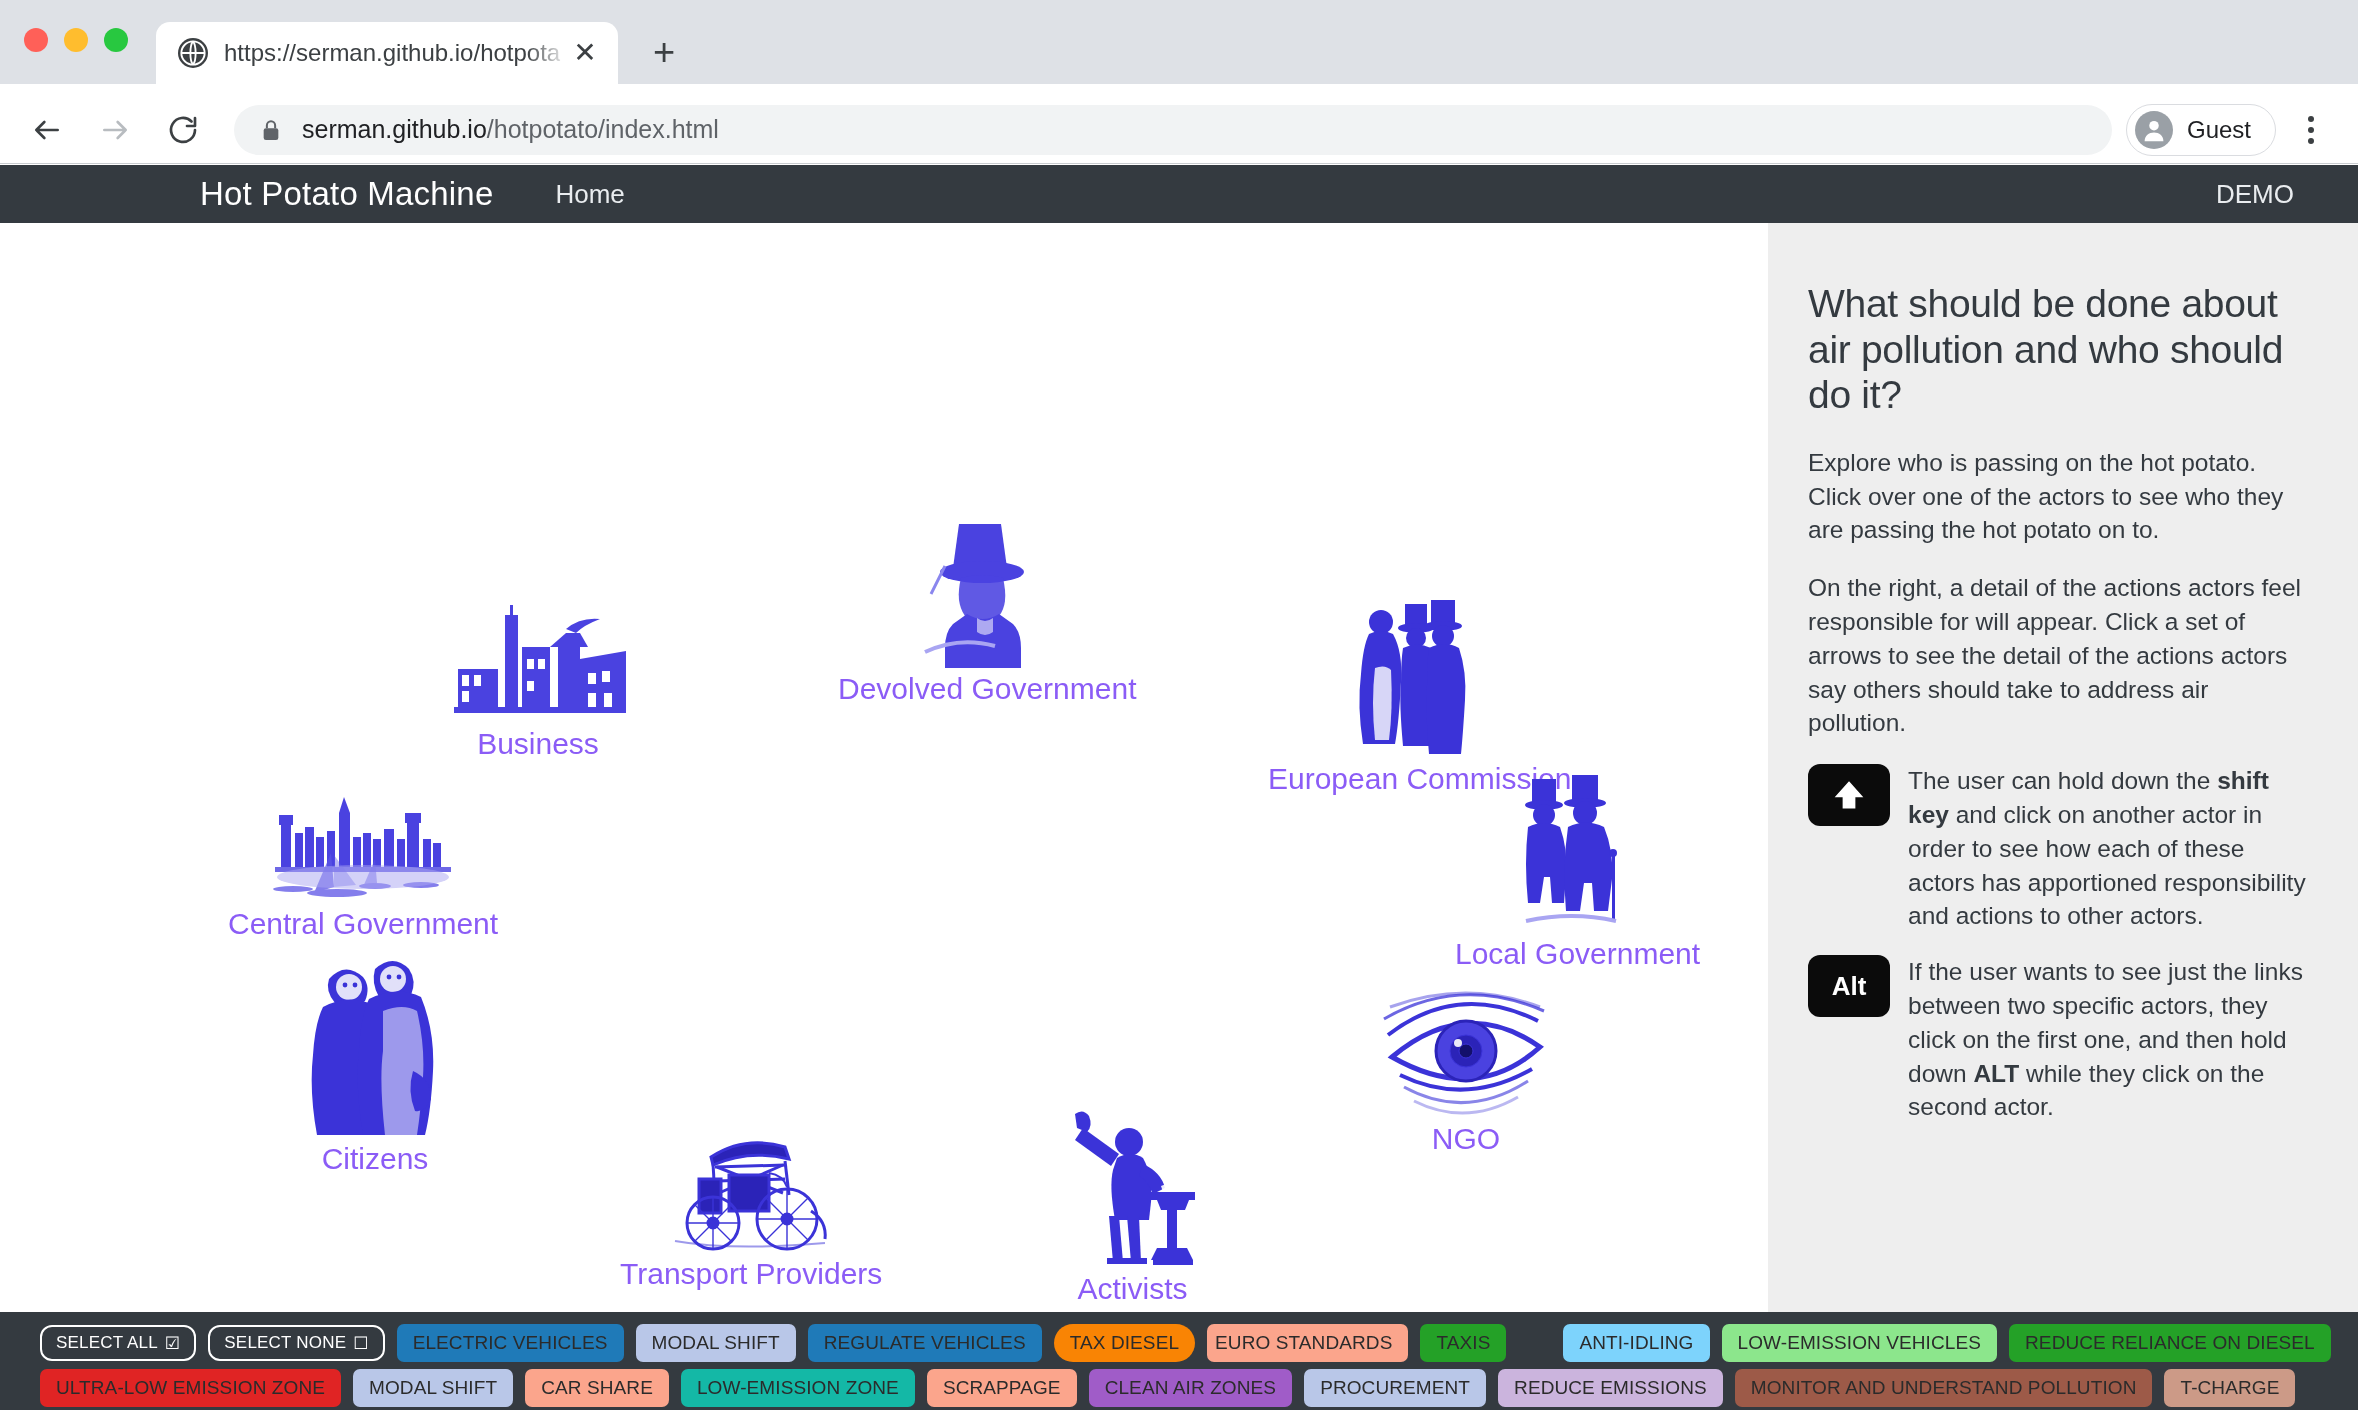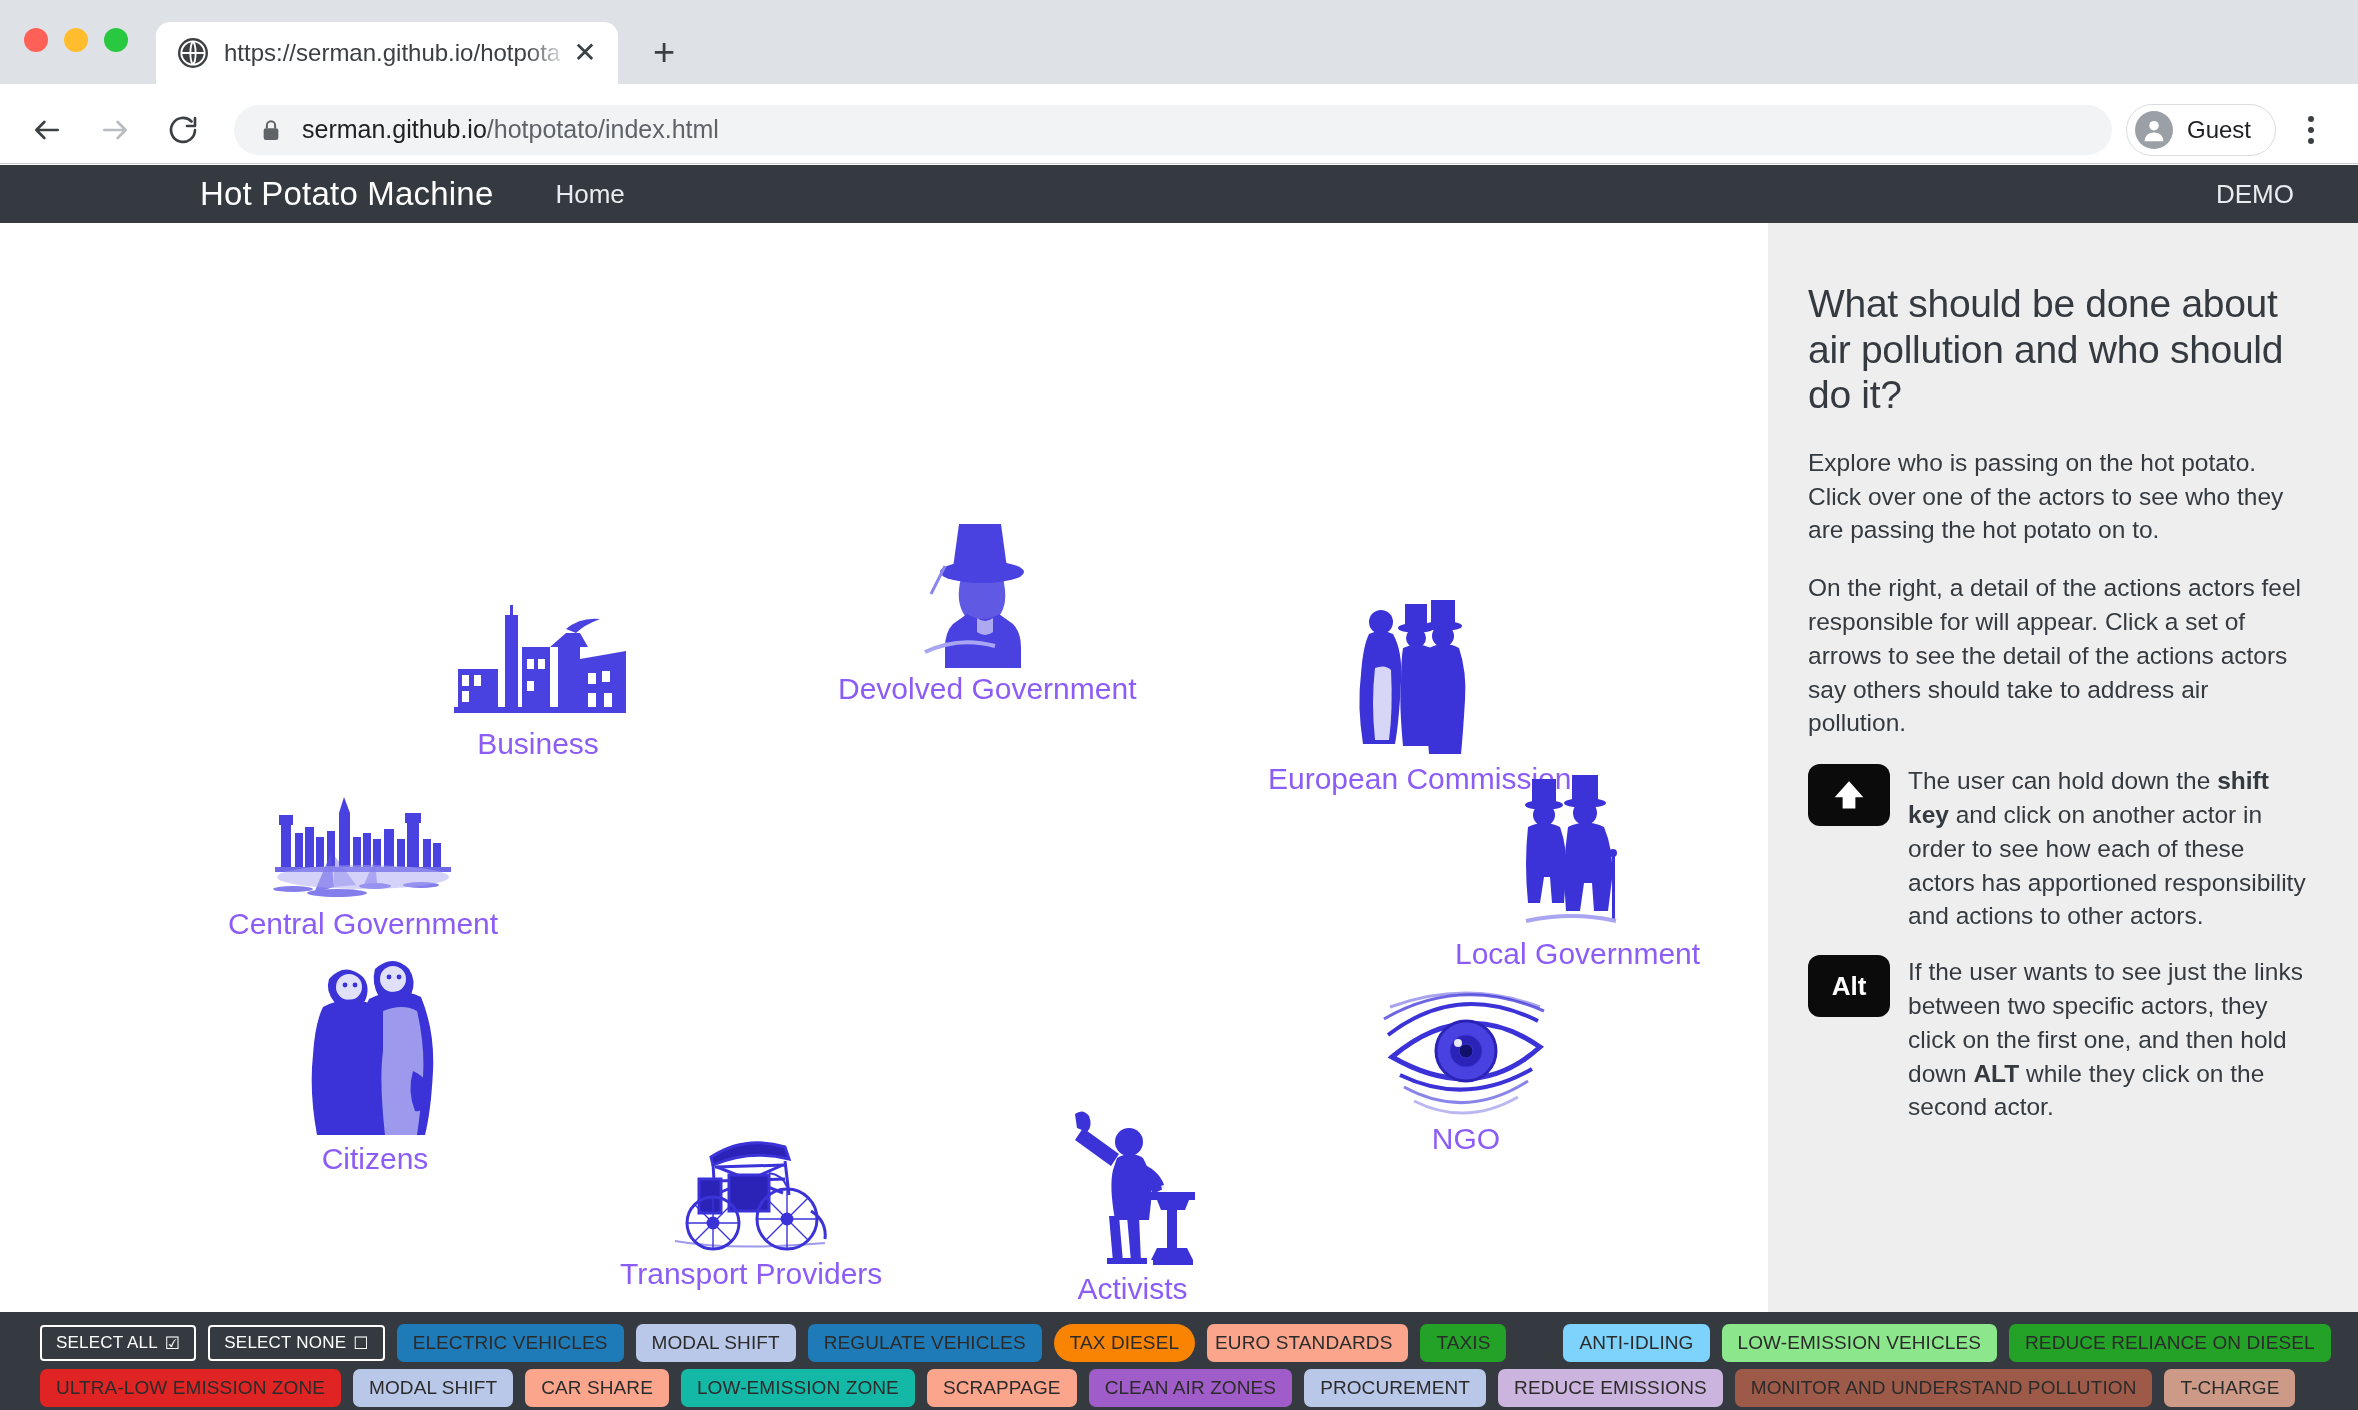--- a/index.html
+++ b/index.html
@@ -251,21 +251,21 @@
   }
   .selbtn {
     height: 36px;
     border: 2px solid #ffffff;
     background: transparent;
     color: #ffffff;
     font-size: 17px;
     letter-spacing: 0.2px;
     padding: 0 14px;
     display: flex; align-items: center; gap: 7px;
-    border-radius: 4px;
+    border-radius: 12px;
     font-family: "Liberation Sans", sans-serif;
     white-space: nowrap;
   }
   .tag {
     height: 38px;
     border-radius: 7px;
     padding: 0 16px;
     display: flex; align-items: center;
     font-size: 19px;
     color: #2b2b2b;

